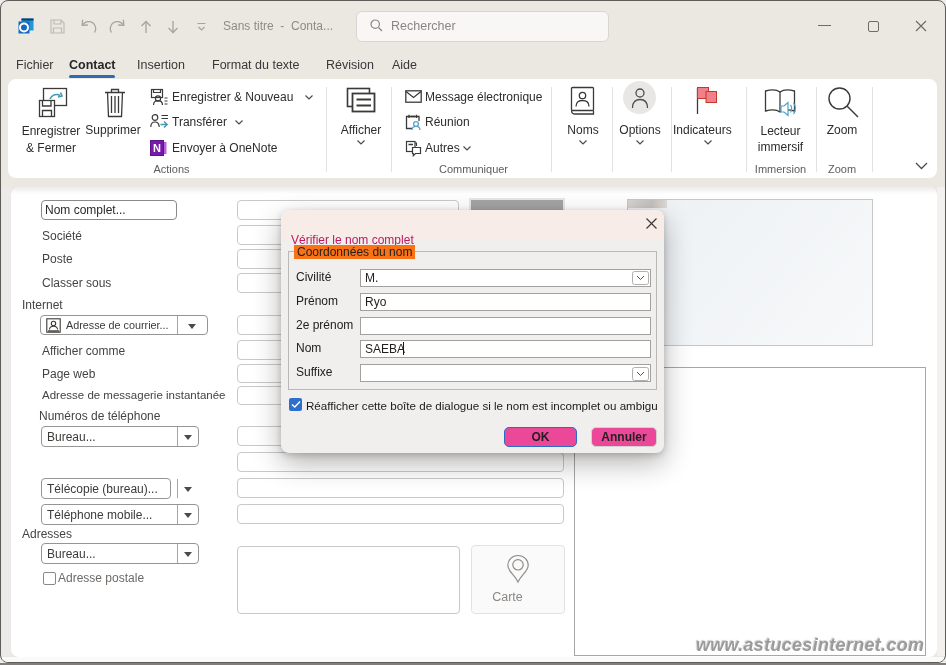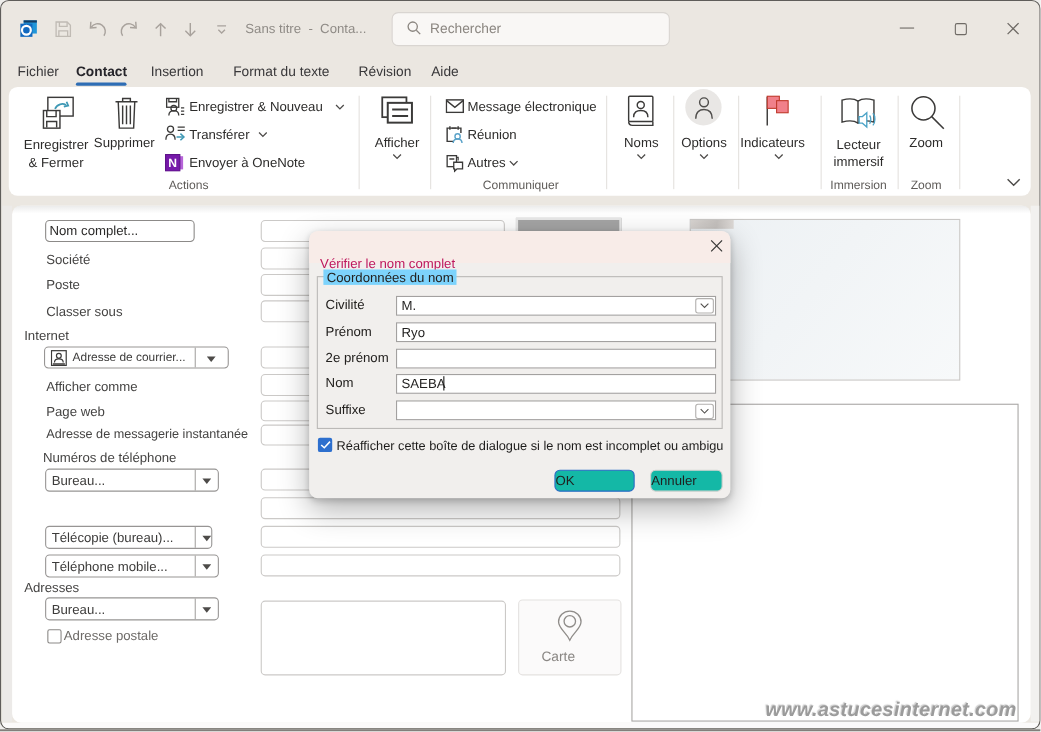--- a/index.html
+++ b/index.html
@@ -27,21 +27,21 @@
   .field{background:#fff;border:1px solid #cbc9c7;border-radius:4px;}
   .splitbtn{background:#fff;border:1px solid #979594;border-radius:4px;}
   .splitbtn .div{position:absolute;top:0;bottom:0;width:1px;background:#a7a5a3;}
   .splitbtn .tri{position:absolute;width:0;height:0;border-left:4.5px solid transparent;border-right:4.5px solid transparent;border-top:5px solid #4d4b49;}
   .splitbtn .txt{position:absolute;font-size:12px;color:#3c3b3a;white-space:nowrap;}
   
   #dialog{left:280px;top:209px;width:383px;height:243px;background:#f1efed;border-radius:8px;box-shadow:0 10px 28px rgba(0,0,0,0.30), 0 2px 6px rgba(0,0,0,0.18);}
   #dlghead{left:0;top:0;width:383px;height:29px;background:#f8ece8;border-radius:8px 8px 0 0;}
   .dlg-label{font-size:12px;color:#23211f;}
   .dinput{background:#fff;border:1px solid #a3a1a0;}
-  .dbtn{font-size:12px;color:#201f1e;background:#14b8a6;border-radius:5px;line-height:19px;}
+  .dbtn{font-size:12px;color:#201f1e;background:#ec4899;border-radius:5px;text-align:center;line-height:19px;font-weight:bold;}
 </style>
 </head>
 <body>
 <div id="window" class="abs">
 
   <div class="abs" id="ol-icon" style="left:17px;top:17px;width:16px;height:16px;">
     <svg width="16" height="16" viewBox="0 0 16 16">
       <rect x="3.5" y="0.5" width="12" height="12" fill="#2196d9"></rect>
       <rect x="3.5" y="0.5" width="12" height="2" fill="#143c64"></rect>
       <rect x="0.5" y="3.5" width="11" height="12" fill="#1269bf"></rect>
@@ -344,21 +344,21 @@
   <div class="abs flabel" style="left:41px;top:343px;">Afficher comme</div>
   <div class="abs flabel" style="left:41px;top:366px;">Page web</div>
   <div class="abs flabel" style="left:41px;top:388px;font-size:11.5px;">Adresse de messagerie instantanée</div>
   <div class="abs slabel" style="left:38px;top:408px;">Numéros de téléphone</div>
 
   <div class="abs splitbtn" style="left:40px;top:425px;width:158px;height:21px;box-sizing:border-box;">
     <div class="div" style="left:135px;"></div>
       <div class="tri" style="left:142px;top:8px;"></div>
     <div class="txt" style="left:5px;top:3px;">Bureau...</div>
   </div>
-  <div class="abs splitbtn" style="left:40px;top:477px;width:152px;height:21px;box-sizing:border-box;">
+  <div class="abs splitbtn" style="left:40px;top:477px;width:130px;height:21px;box-sizing:border-box;">
     <div class="div" style="left:135px;"></div>
       <div class="tri" style="left:142px;top:8px;"></div>
     <div class="txt" style="left:5px;top:3px;">Télécopie (bureau)...</div>
   </div>
   <div class="abs splitbtn" style="left:40px;top:503px;width:158px;height:21px;box-sizing:border-box;">
     <div class="div" style="left:135px;"></div>
       <div class="tri" style="left:142px;top:8px;"></div>
     <div class="txt" style="left:5px;top:3px;">Téléphone mobile...</div>
   </div>
 
@@ -407,21 +407,21 @@
   <div class="abs" id="dialog">
     <div class="abs" id="dlghead"></div>
     <div class="abs" style="left:10px;top:7px;font-size:12px;color:#be185d;margin-top:16px;">Vérifier le nom complet</div>
     <div class="abs" style="left:365px;top:8px;">
       <svg width="11" height="11" viewBox="0 0 11 11" stroke="#3a3938" stroke-width="1.15">
           <path d="M0.5 0.5 L10.5 10.5 M10.5 0.5 L0.5 10.5"></path>
         </svg>
     </div>
 
     <div class="abs" style="left:7px;top:41px;width:369px;height:139px;border:1px solid #bbb9b7;box-sizing:border-box;"></div>
-    <div class="abs" style="left:13px;top:35px;background:#7dd3fc;padding:0 3px;font-size:12px;color:#23211f;">Coordonnées du nom</div>
+    <div class="abs" style="left:13px;top:35px;background:#f97316;padding:0 3px;font-size:12px;color:#23211f;">Coordonnées du nom</div>
 
     <div class="abs dlg-label" style="left:15px;top:60px;">Civilité</div>
     <div class="abs dlg-label" style="left:15px;top:84px;">Prénom</div>
     <div class="abs dlg-label" style="left:15px;top:108px;">2e prénom</div>
     <div class="abs dlg-label" style="left:15px;top:131px;">Nom</div>
     <div class="abs dlg-label" style="left:15px;top:155px;">Suffixe</div>
 
     <div class="abs dinput" style="left:79px;top:59px;width:291px;height:18px;box-sizing:border-box;"></div>
     <div class="abs" style="left:351px;top:61px;width:17px;height:14px;border:1px solid #b2b0ae;border-radius:2.5px;box-sizing:border-box;"></div>
     <div class="abs" style="left:355px;top:65px;">

